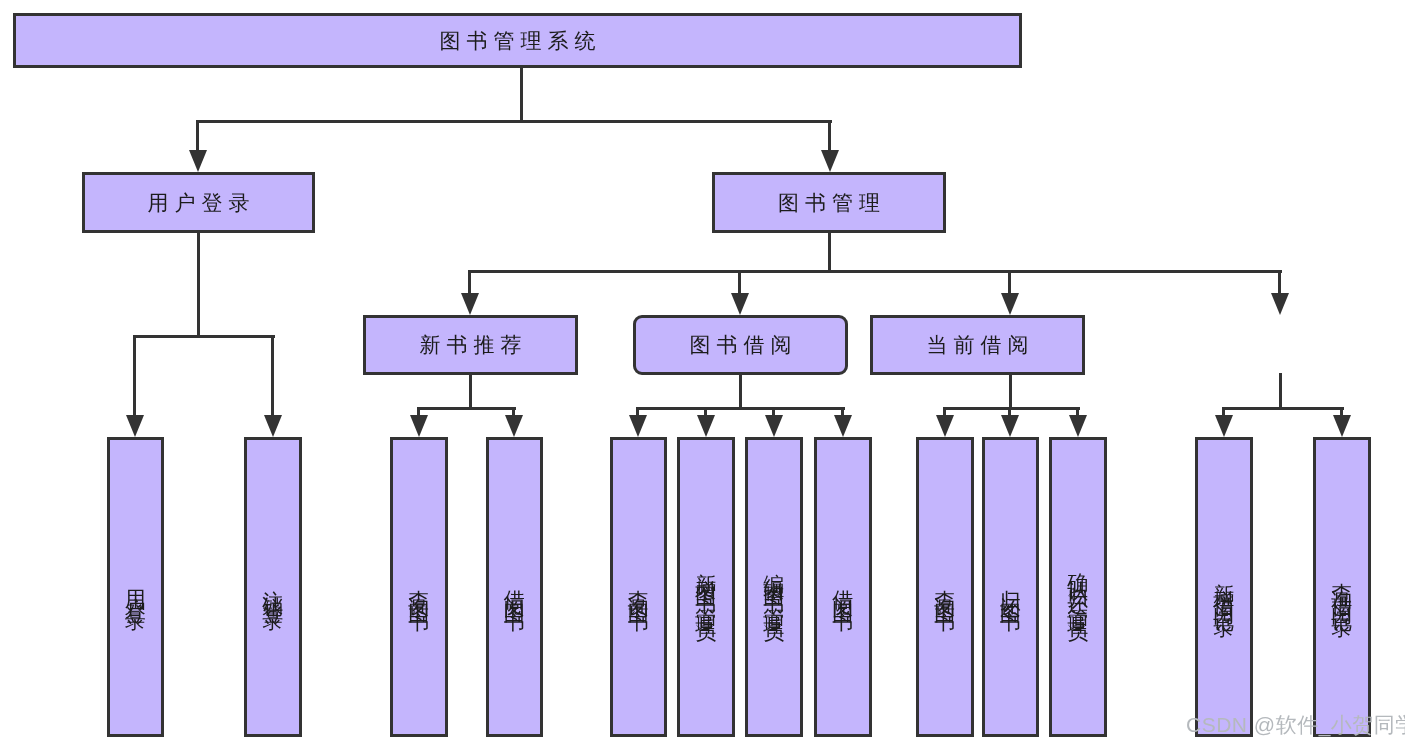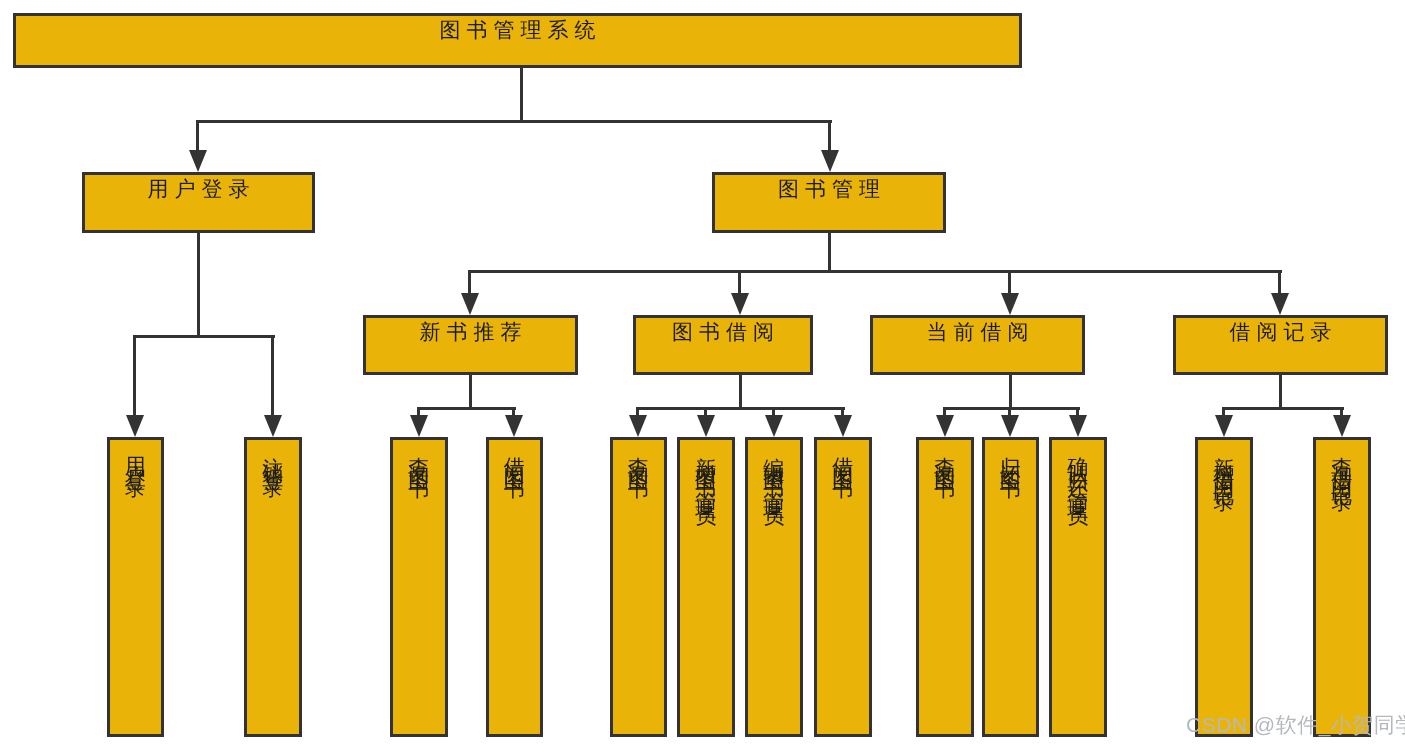--- a/index.html
+++ b/index.html
@@ -7,23 +7,23 @@
     position:relative;
     width:1405px;height:747px;
     background:var(--bg,#ffffff);
     font-family:"Liberation Sans", sans-serif;
     overflow:hidden;
   }
   .node{
     position:absolute;
     box-sizing:border-box;
     border:3px solid var(--line,#333333);
-    background:#eab308;
+    background:#c4b5fd;
     display:flex;
-    align-items:flex-start;
+    align-items:center;
     justify-content:center;
     color:var(--text,#1c1c1c);
   }
   .node .label{
     font-size:21px;
     line-height:1.3;
     white-space:nowrap;
     color:var(--text,#1c1c1c);
   }
   .node.h .label{
@@ -112,28 +112,25 @@
     </div>
     <div class="node h" style="left: 82px; top: 172px; width: 233px; height: 61px;">
       <span class="label">用户登录</span>
     </div>
     <div class="node h" style="left: 712px; top: 172px; width: 234px; height: 61px;">
       <span class="label">图书管理</span>
     </div>
     <div class="node h" style="left: 363px; top: 315px; width: 215px; height: 60px;">
       <span class="label">新书推荐</span>
     </div>
-    <div class="node h" style="left: 633px; top: 315px; width: 180px; height: 60px;">
+    <div class="node h" style="left: 633px; top: 315px; width: 215px; height: 60px; border-radius: 9px;">
       <span class="label">图书借阅</span>
     </div>
     <div class="node h" style="left: 870px; top: 315px; width: 215px; height: 60px;">
       <span class="label">当前借阅</span>
-    </div>
-    <div class="node h" style="left: 1173px; top: 315px; width: 215px; height: 60px;">
-      <span class="label">借阅记录</span>
     </div>
     <div class="node v" style="left: 107px; top: 437px; width: 57px; height: 300px;">
       <span class="label">用户登录</span>
     </div>
     <div class="node v" style="left: 244px; top: 437px; width: 58px; height: 300px;">
       <span class="label">注销登录</span>
     </div>
     <div class="node v" style="left: 390px; top: 437px; width: 58px; height: 300px;">
       <span class="label">查询图书</span>
     </div>

